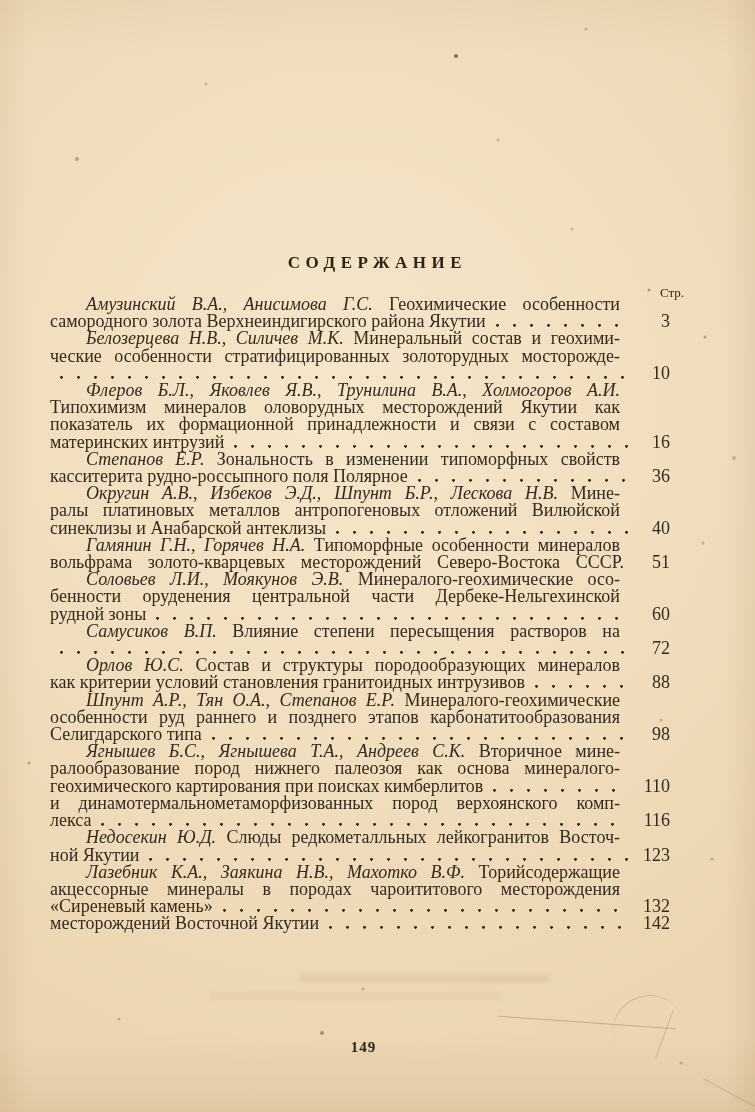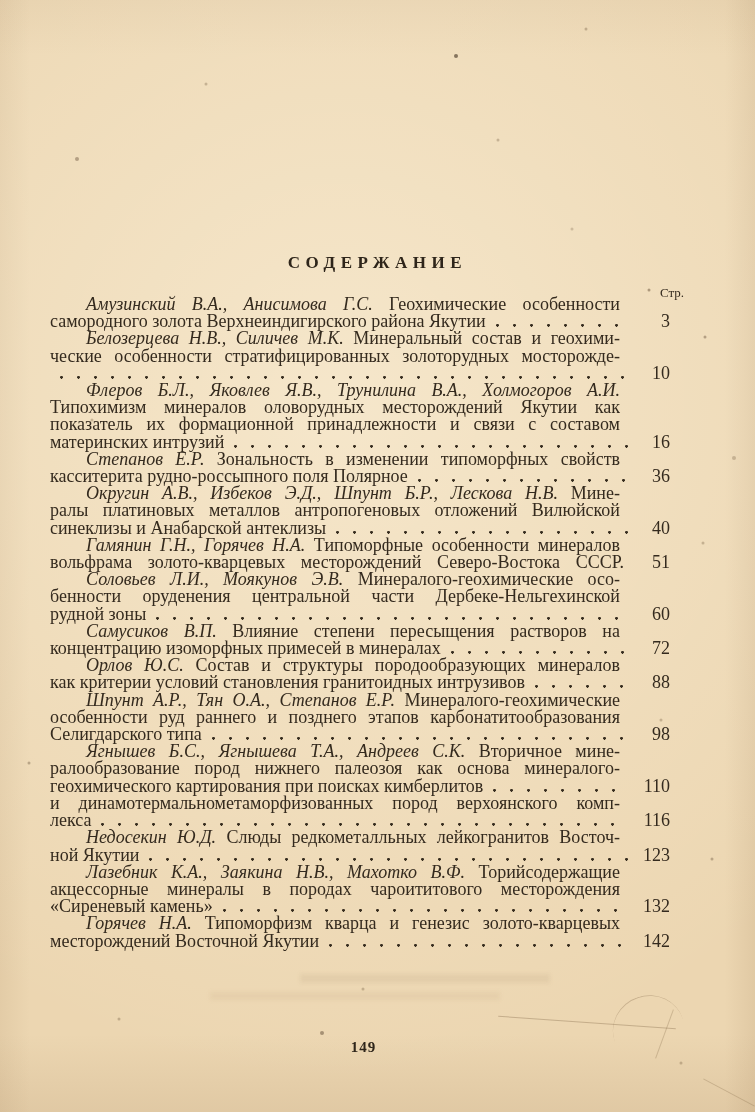--- a/index.html
+++ b/index.html
@@ -163,21 +163,20 @@
         <div class="line mid">бенности оруденения центральной части Дербеке-Нельгехинской</div>
         <div class="line last">
           <span class="last-text">рудной зоны</span>
           <span class="leader"></span>
           <span class="pagenum">60</span>
         </div>
       </div>
       <div class="entry">
         <div class="line first"><span class="authors">Самусиков В.П.</span> <span class="rest">Влияние степени пересыщения растворов на</span></div>
         <div class="line last">
-          <span class="last-text">концентрацию изоморфных примесей в минералах</span>
           <span class="leader"></span>
           <span class="pagenum">72</span>
         </div>
       </div>
       <div class="entry">
         <div class="line first"><span class="authors">Орлов Ю.С.</span> <span class="rest">Состав и структуры породообразующих минералов</span></div>
         <div class="line last">
           <span class="last-text">как критерии условий становления гранитоидных интрузивов</span>
           <span class="leader"></span>
           <span class="pagenum">88</span>
@@ -220,21 +219,20 @@
       <div class="entry">
         <div class="line first"><span class="authors">Лазебник К.А., Заякина Н.В., Махотко В.Ф.</span> <span class="rest">Торийсодержащие</span></div>
         <div class="line mid">акцессорные минералы в породах чароититового месторождения</div>
         <div class="line last">
           <span class="last-text">«Сиреневый камень»</span>
           <span class="leader"></span>
           <span class="pagenum">132</span>
         </div>
       </div>
       <div class="entry">
-        <div class="line first"><span class="authors">Горячев Н.А.</span> <span class="rest">Типоморфизм кварца и генезис золото-кварцевых</span></div>
         <div class="line last">
           <span class="last-text">месторождений Восточной Якутии</span>
           <span class="leader"></span>
           <span class="pagenum">142</span>
         </div>
       </div>
     </div>
 
   <div class="folio">149</div>
 </div>

